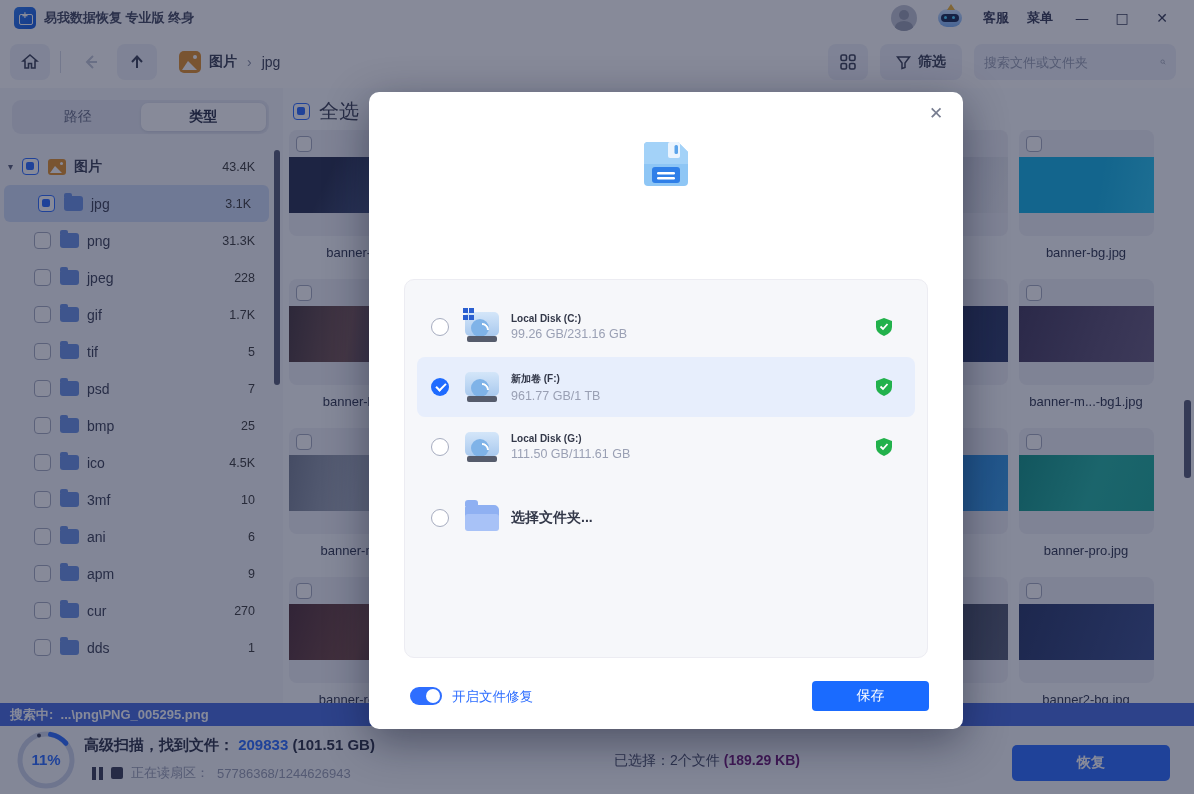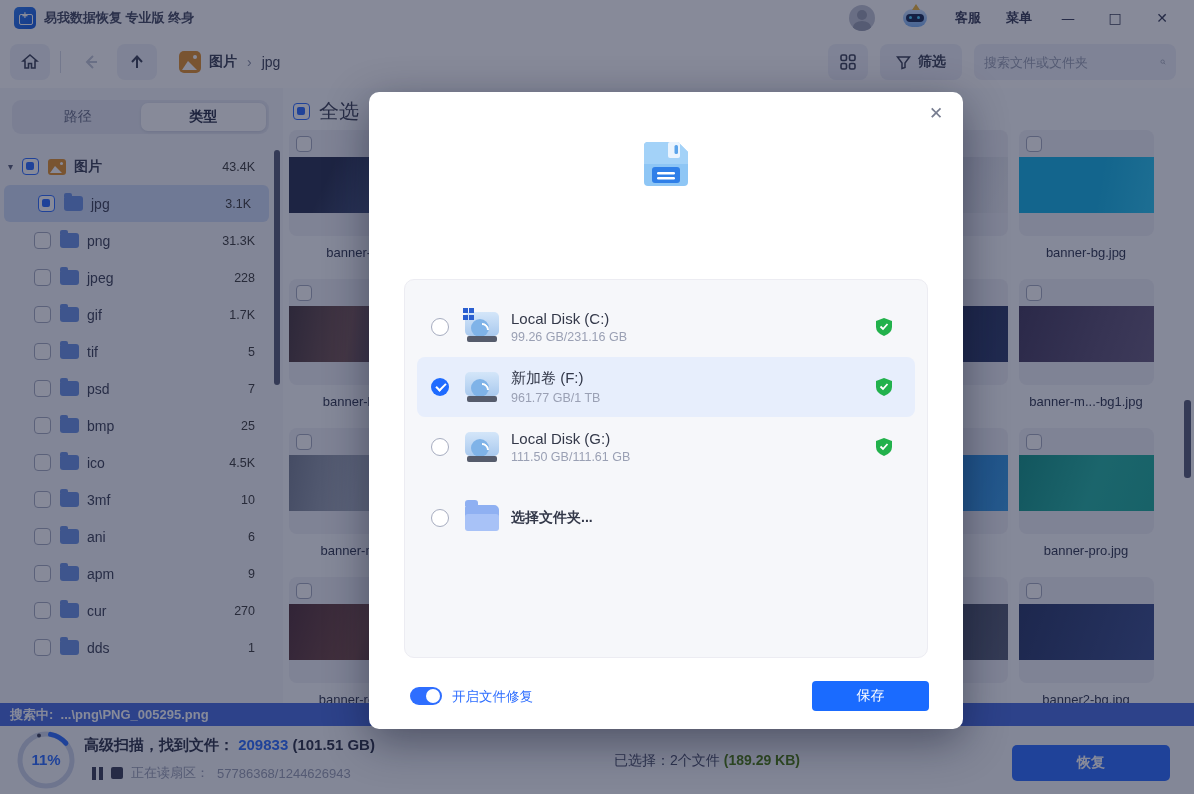--- a/index.html
+++ b/index.html
@@ -6,21 +6,21 @@
   html,body { width:1194px; height:794px; overflow:hidden; }
   body { font-family:"Liberation Sans","DejaVu Sans",sans-serif; background:#fff; position:relative; }
   .app { position:absolute; inset:0; background:#fff; }
 
   
   .titlebar { position:absolute; left:0; top:0; right:12px; height:36px; background:#fff; display:flex; align-items:center; }
   .appicon { width:22px; height:22px; margin-left:14px; border-radius:5px; background:linear-gradient(135deg,#2f7df0,#1b5fe0); position:relative; flex:0 0 auto; }
   .appicon::before { content:""; position:absolute; left:5px; top:7px; width:12px; height:9px; border:1.5px solid #fff; border-radius:2px; }
   .appicon::after { content:"+"; position:absolute; left:0; top:3px; width:22px; text-align:center; color:#fff; font-size:10px; font-weight:bold; }
   .apptitle { margin-left:8px; font-size:13px; font-weight:bold; color:#474c63; }
-  .title-right { margin-left:auto; display:flex; align-items:center; gap:25px; padding-right:9px; }
+  .title-right { margin-left:auto; display:flex; align-items:center; gap:18px; padding-right:9px; }
   .avatar { width:26px; height:26px; border-radius:50%; background:#c3c7d4; position:relative; overflow:hidden; }
   .avatar::before { content:""; position:absolute; left:8px; top:5px; width:10px; height:10px; border-radius:50%; background:#9ba0b2; }
   .avatar::after { content:""; position:absolute; left:4px; top:16px; width:18px; height:12px; border-radius:50% 50% 0 0; background:#9ba0b2; }
   .mascot { width:30px; height:26px; position:relative; }
   .mascot .head { position:absolute; left:3px; top:4px; width:24px; height:18px; border-radius:9px; background:linear-gradient(180deg,#cfe4ff,#7db2f5); }
   .mascot .visor { position:absolute; left:6px; top:9px; width:18px; height:8px; border-radius:4px; background:#1d2c55; }
   .mascot .eye1,.mascot .eye2 { position:absolute; top:11px; width:3px; height:3px; border-radius:50%; background:#4fd2ff; }
   .mascot .eye1{ left:9px; } .mascot .eye2{ left:17px; }
   .mascot .crown { position:absolute; left:12px; top:-1px; width:0; height:0; border-left:4px solid transparent; border-right:4px solid transparent; border-bottom:6px solid #f0b63a; }
   .tb-link { font-size:13px; font-weight:bold; color:#3c415a; cursor:pointer; }
@@ -98,21 +98,21 @@
   .ring { position:absolute; left:15px; top:3px; }
   .ring text { font-size:15px; font-weight:bold; fill:#2e6eff; }
   .scanline { position:absolute; left:84px; top:10px; font-size:15px; font-weight:bold; color:#2f3449; }
   .scanline .cnt { color:#2e6eff; }
   .sectline { position:absolute; left:92px; top:38px; display:flex; align-items:center; gap:8px; }
   .pausebtn { display:flex; gap:3px; cursor:pointer; }
   .pausebtn i { display:block; width:4px; height:13px; background:#3c4158; }
   .stopbtn { width:12px; height:12px; background:#3c4158; border-radius:2px; cursor:pointer; }
   .secttxt { font-size:13px; color:#9aa0b4; }
   .selinfo { position:absolute; right:394px; top:26px; font-size:14px; color:#4a5068; }
-  .selinfo b { color:#4d7c0f; }
+  .selinfo b { color:#701a75; }
   .recover-btn { position:absolute; right:24px; top:19px; width:158px; height:36px; border-radius:5px; background:#2e6eff; color:#fff; font-size:14px; font-weight:bold; display:flex; align-items:center; justify-content:center; cursor:pointer; }
 
   
   .dim { position:absolute; inset:0; background:rgba(16,22,52,0.5); z-index:50; }
 
   
   .modal { position:absolute; left:369px; top:92px; width:594px; height:637px; background:#fff; border-radius:10px; box-shadow:0 12px 44px rgba(10,16,40,.45); z-index:100; }
   .m-close { position:absolute; right:14px; top:8px; width:26px; height:26px; font-size:17px; color:#777d90; display:flex; align-items:center; justify-content:center; cursor:pointer; }
   .floppy { position:absolute; left:50%; top:44px; transform:translateX(-50%); }
   .m-title { position:absolute; left:0; right:0; top:217px; text-align:center; font-size:17px; color:#333849; font-weight:bold; }
@@ -126,21 +126,21 @@
   .radio.on { border:none; background:#1f6bff; }
   .radio.on::after { content:""; position:absolute; left:4.5px; top:5px; width:8px; height:4px; border-left:2px solid #fff; border-bottom:2px solid #fff; transform:rotate(-45deg); }
   .diskic { width:38px; height:34px; position:relative; margin-left:14px; flex:0 0 auto; }
   .diskic .body { position:absolute; left:2px; top:2px; width:34px; height:24px; border-radius:5px; background:linear-gradient(180deg,#d4e6f9,#a9c9ee); overflow:hidden; }
   .diskic .dome { position:absolute; left:8px; top:9px; width:18px; height:18px; border-radius:50%; background:#7fb3e8; }
   .diskic .dome::after { content:""; position:absolute; left:4px; top:4px; width:10px; height:10px; border-radius:50%; border-top:2px solid #fff; border-left:2px solid transparent; border-right:2px solid transparent; border-bottom:2px solid transparent; transform:rotate(45deg); }
   .diskic .base { position:absolute; left:4px; bottom:2px; width:30px; height:6px; border-radius:2px; background:#565c6c; }
   .diskic .win { position:absolute; left:0; top:-2px; width:12px; height:12px; display:grid; grid-template-columns:5px 5px; grid-gap:1px; }
   .diskic .win i { width:5px; height:5px; background:#2a5fd0; display:block; }
   .dtext { margin-left:10px; }
-  .dname { font-size:15px; font-weight:normal; color:#333849; }
+  .dname { font-size:10px; font-weight:bold; color:#333849; }
   .dcap { font-size:12.5px; color:#9aa0b4; margin-top:3px; }
   .shield { position:absolute; right:22px; }
   .bigfolder { width:34px; height:26px; border-radius:3px 5px 5px 5px; background:#8fb0f2; position:relative; margin-left:16px; flex:0 0 auto; }
   .bigfolder::before { content:""; position:absolute; left:0; top:-5px; width:13px; height:6px; border-radius:3px 3px 0 0; background:#8fb0f2; }
   .bigfolder::after { content:""; position:absolute; left:0; bottom:0; width:34px; height:17px; border-radius:3px; background:#a8c2f7; }
   .fname2 { margin-left:12px; font-size:14px; font-weight:bold; color:#333849; }
   .m-footer { position:absolute; left:35px; right:34px; bottom:18px; height:30px; }
   .toggle { position:absolute; left:6px; top:6px; width:32px; height:18px; border-radius:9px; background:#2e6eff; cursor:pointer; }
   .toggle::after { content:""; position:absolute; right:2px; top:2px; width:14px; height:14px; border-radius:50%; background:#fff; }
   .tog-label { position:absolute; left:48px; top:7px; font-size:13.5px; color:#2e6eff; }

